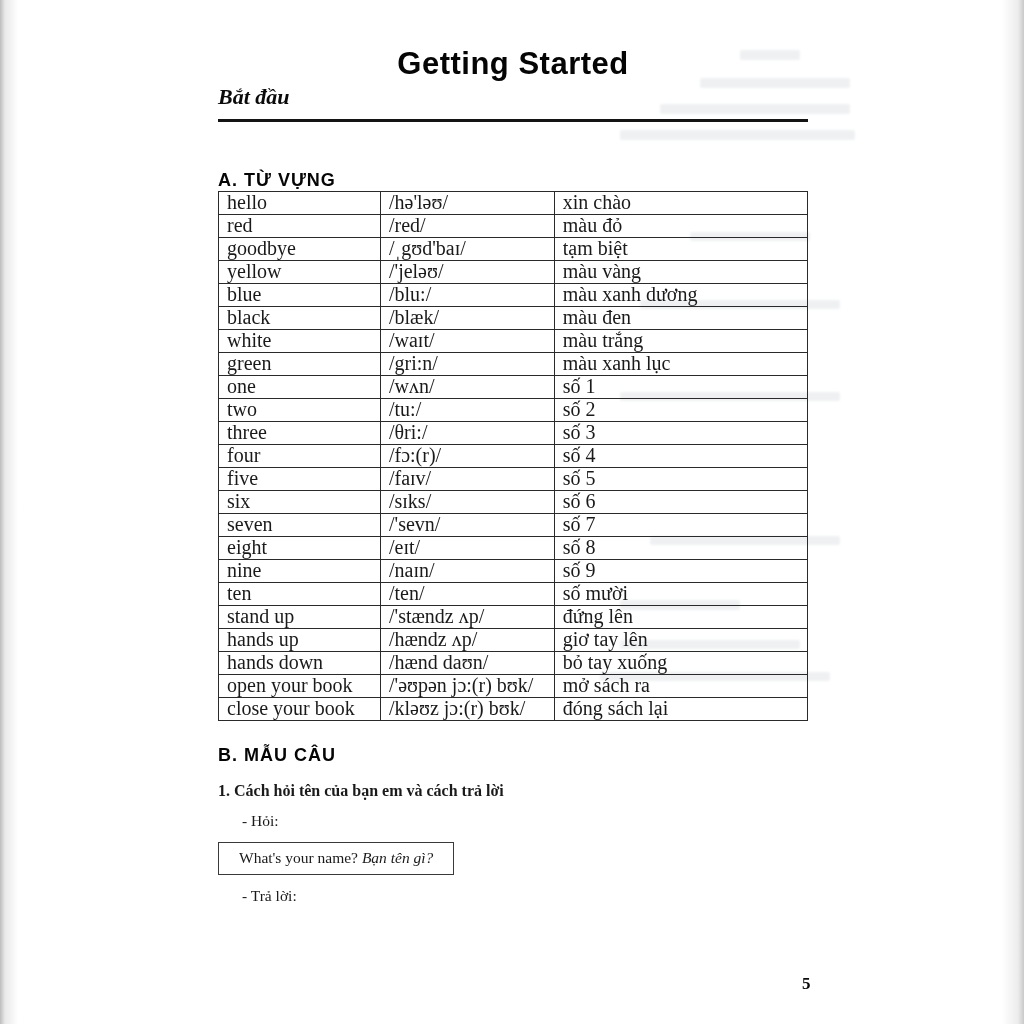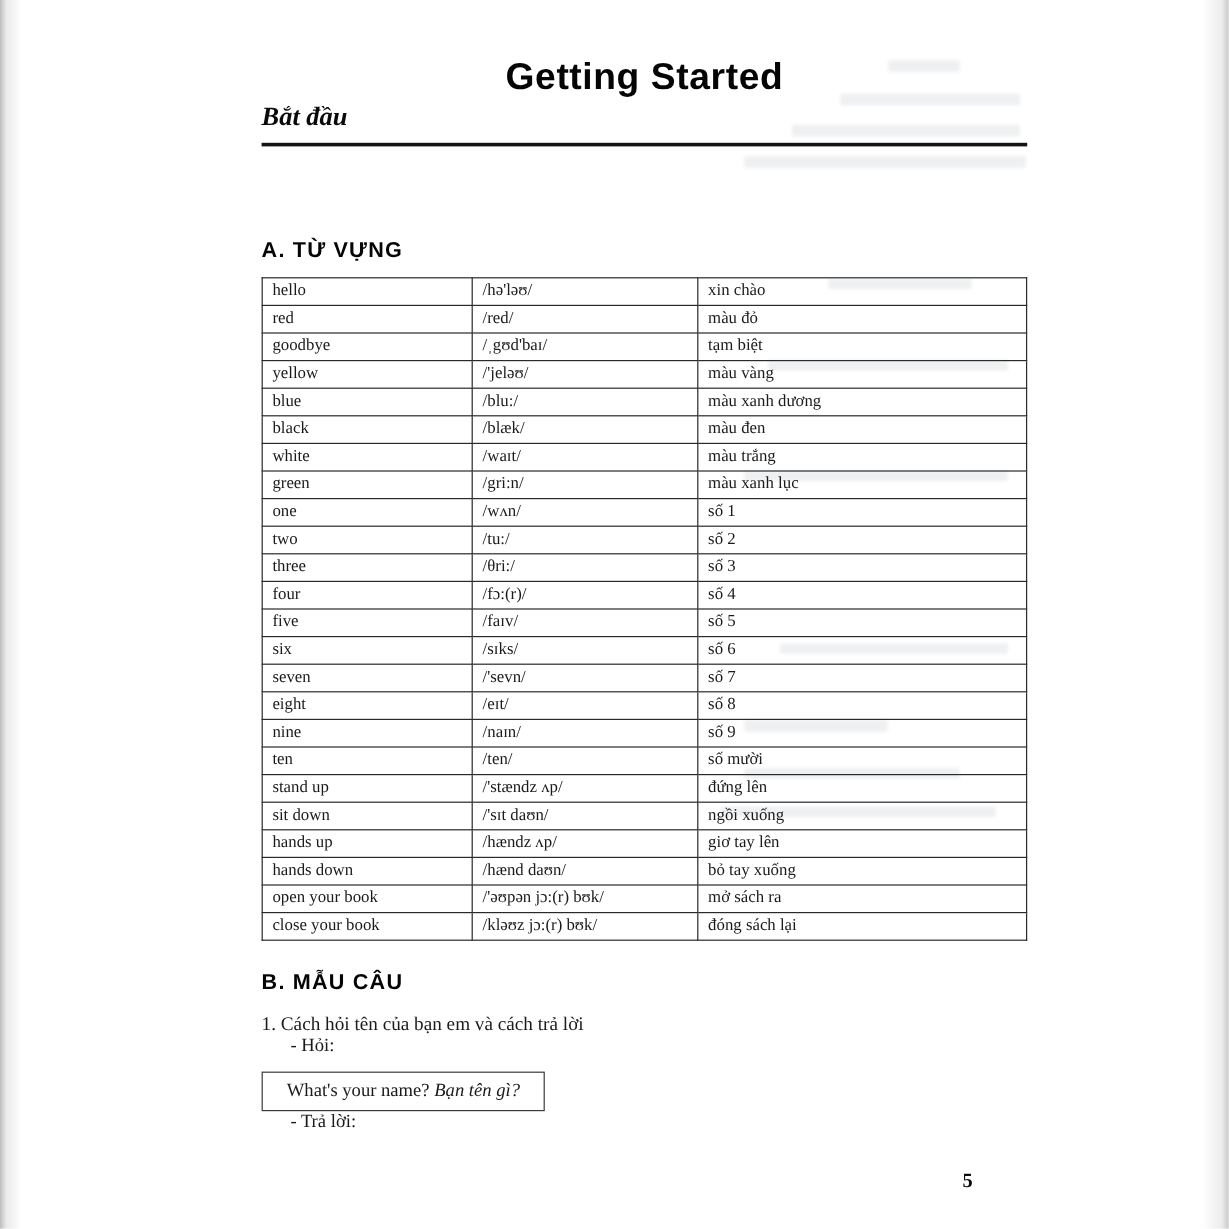--- a/index.html
+++ b/index.html
@@ -15,21 +15,21 @@
     width:1024px; height:1024px;
     background:
       linear-gradient(90deg, #bdbdbd 0px, #e9e9e9 5px, #ffffff 18px,
                       #ffffff 1002px, #ececec 1018px, #c9c9c9 1024px),
       #fff;
     overflow:hidden;
   }
   .content {
     position:absolute;
     left:218px; top:0;
-    width:638px;
+    width:590px;
   }
   .title {
     margin-top:46px;
     text-align:center;
     font-family:"Liberation Sans","DejaVu Sans",sans-serif;
     font-weight:900;
     font-size:31px;
     letter-spacing:0.5px;
     color:#050505;
   }
@@ -45,46 +45,46 @@
     height:3px;
     background:#141414;
   }
   .section-heading {
     font-family:"Liberation Sans","DejaVu Sans",sans-serif;
     font-weight:bold;
     font-size:18px;
     letter-spacing:1px;
     color:#050505;
   }
-  .heading-a { margin-top:76px; }
+  .heading-a { margin-top:48px; }
   .heading-b { margin-top:24px; }
   table.vocab {
-    margin-top:12px;
+    margin-top:0;
     width:100%;
     border-collapse:collapse;
-    font-size:14px;
+    font-size:20px;
   }
   table.vocab td {
     border:1px solid #2a2a2a;
     padding:1px 8px 2px 8px;
     height:22px;
     line-height:19px;
     vertical-align:middle;
     white-space:nowrap;
   }
   table.vocab td.col-word { width:27.5%; }
   table.vocab td.col-ipa  { width:29.5%; }
   table.vocab td.col-mean { width:43%; }
   .pattern-item {
     margin-top:16px;
-    font-weight:normal;
+    font-weight:bold;
     font-size:16px;
   }
   .sub-label {
-    margin-top:0;
+    margin-top:12px;
     margin-left:24px;
     font-size:15.5px;
   }
   .phrase-box-wrap { text-align:left; margin-top:12px; }
   .phrase-box {
     display:inline-block;
     border:1px solid #3a3a3a;
     padding:6px 20px 7px 20px;
     font-size:15.5px;
     background:#fff;
@@ -223,25 +223,20 @@
             <td class="col-word">ten</td>
             <td class="col-ipa">/ten/</td>
             <td class="col-mean">số mười</td>
           </tr>
           <tr>
             <td class="col-word">stand up</td>
             <td class="col-ipa">/'stændz ʌp/</td>
             <td class="col-mean">đứng lên</td>
           </tr>
           <tr>
-            <td class="col-word">sit down</td>
-            <td class="col-ipa">/'sɪt daʊn/</td>
-            <td class="col-mean">ngồi xuống</td>
-          </tr>
-          <tr>
             <td class="col-word">hands up</td>
             <td class="col-ipa">/hændz ʌp/</td>
             <td class="col-mean">giơ tay lên</td>
           </tr>
           <tr>
             <td class="col-word">hands down</td>
             <td class="col-ipa">/hænd daʊn/</td>
             <td class="col-mean">bỏ tay xuống</td>
           </tr>
           <tr>

